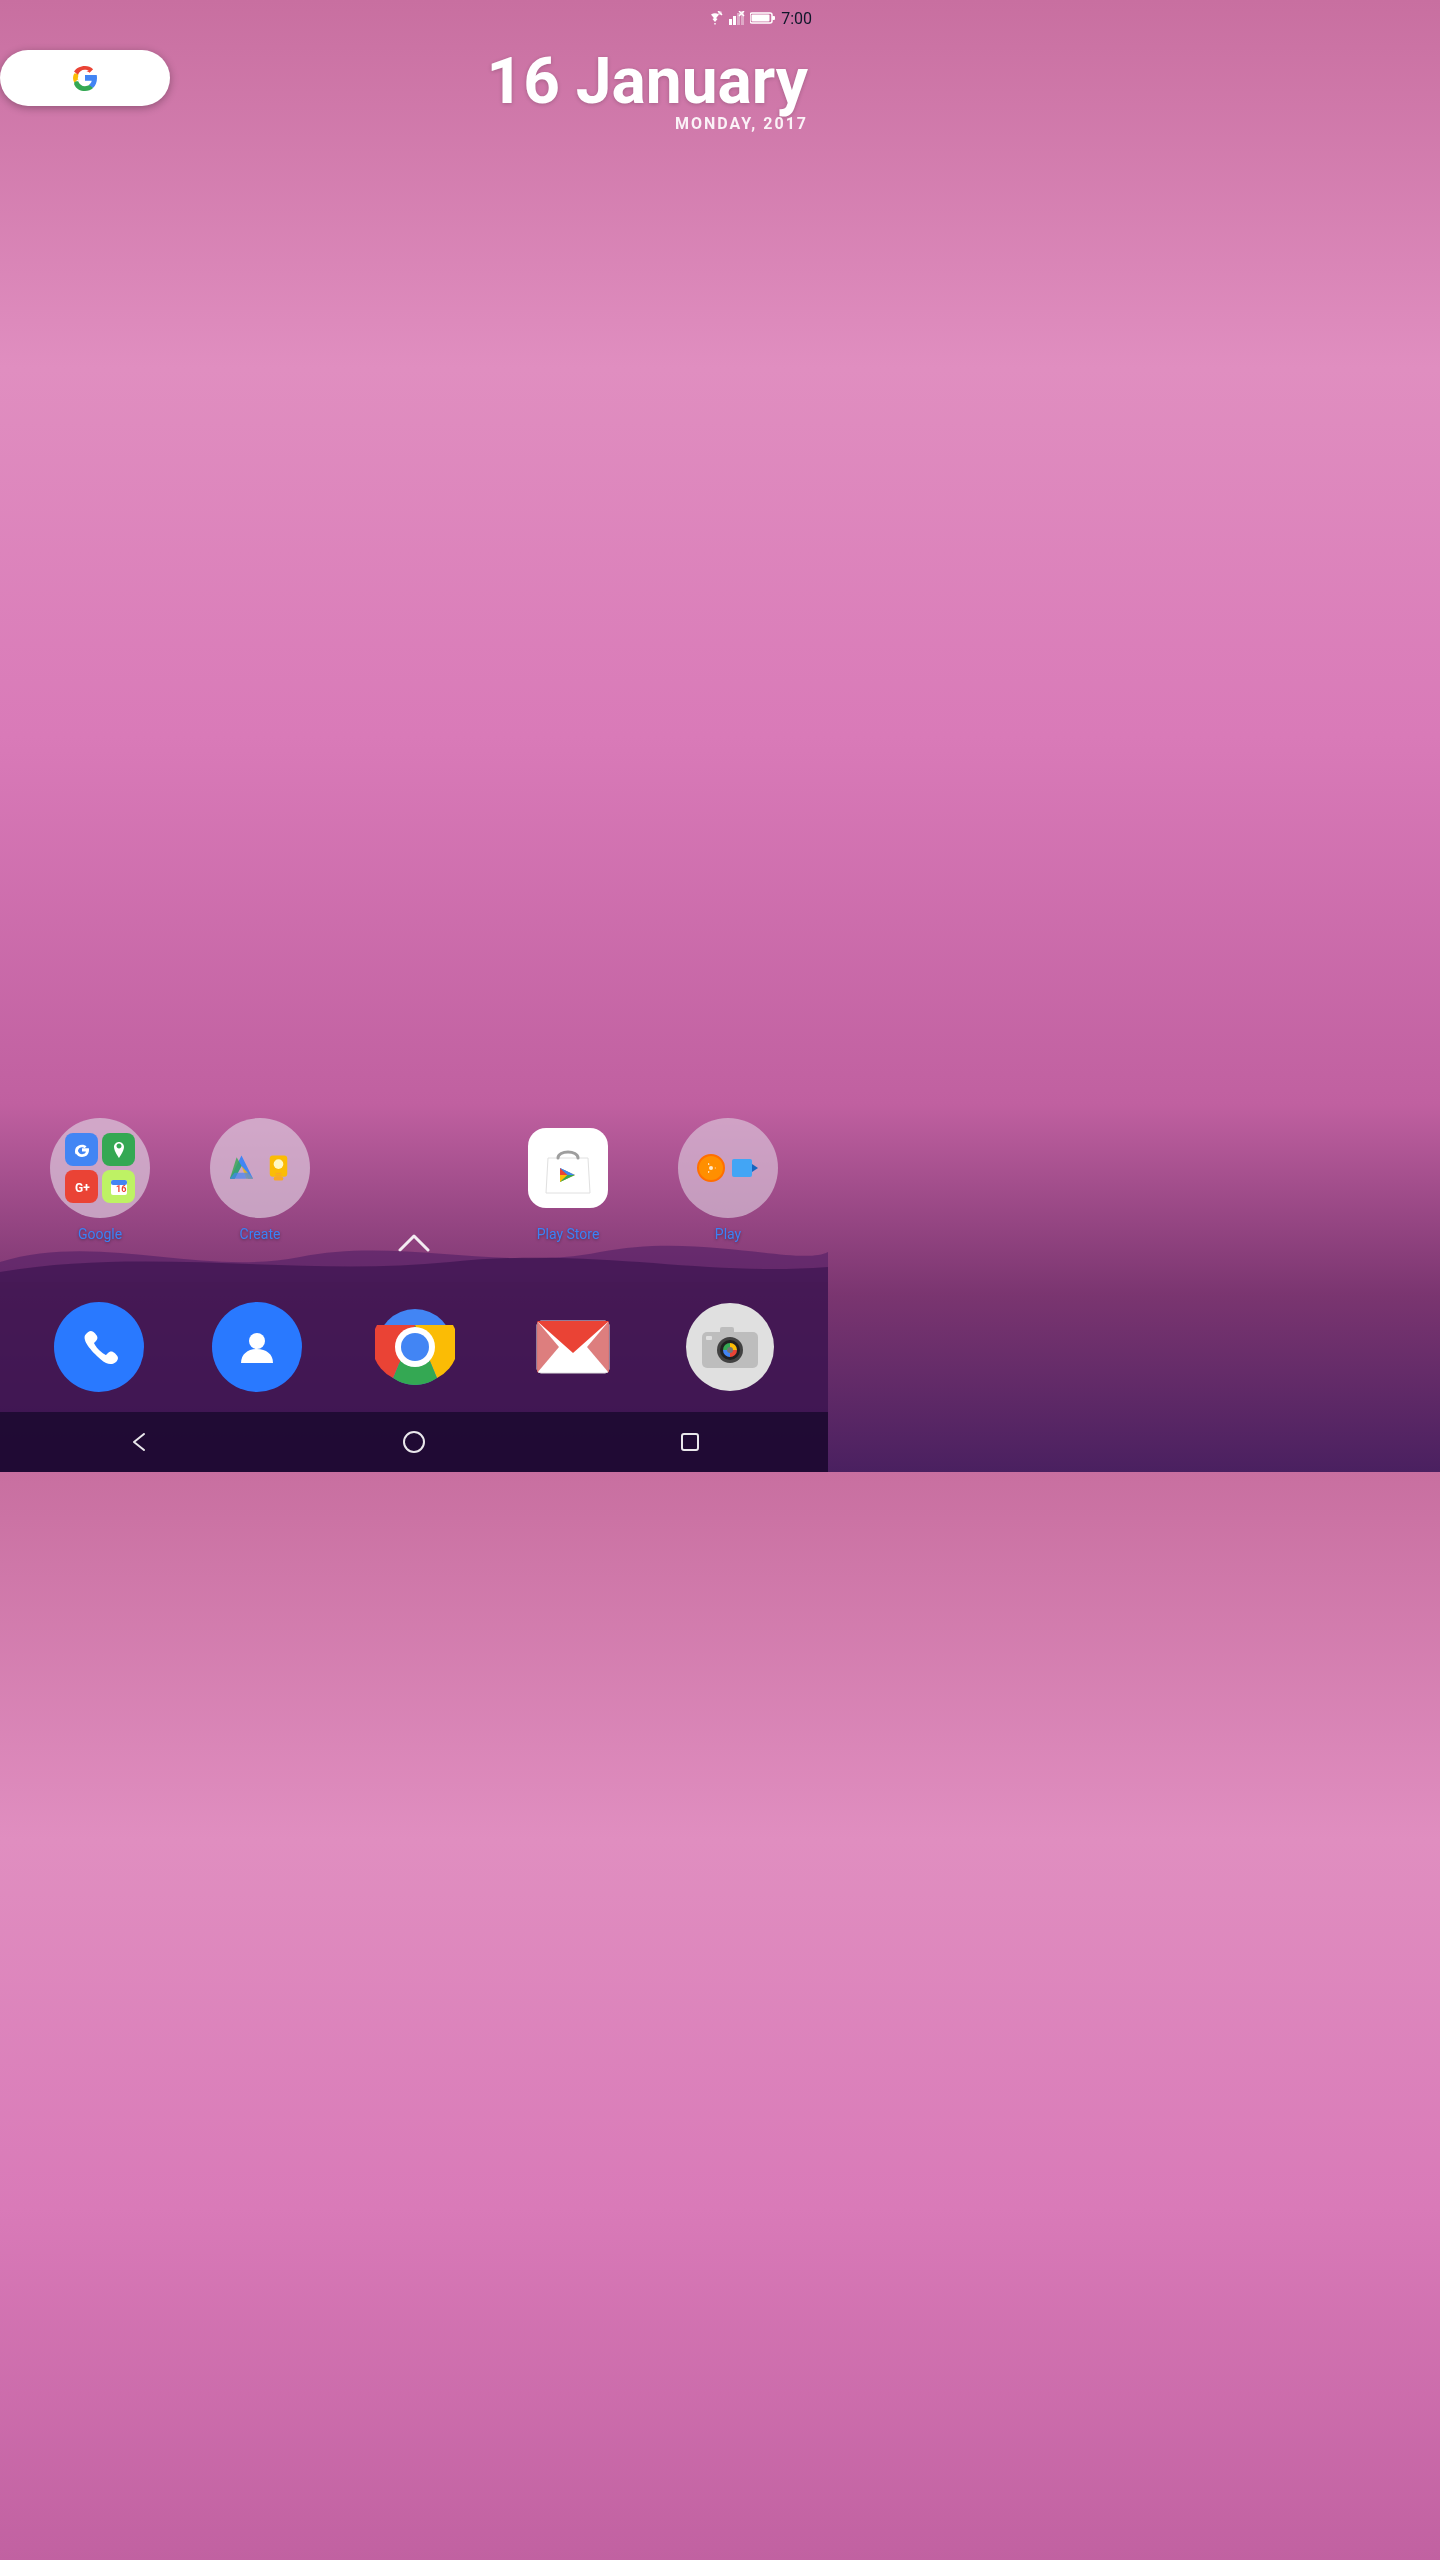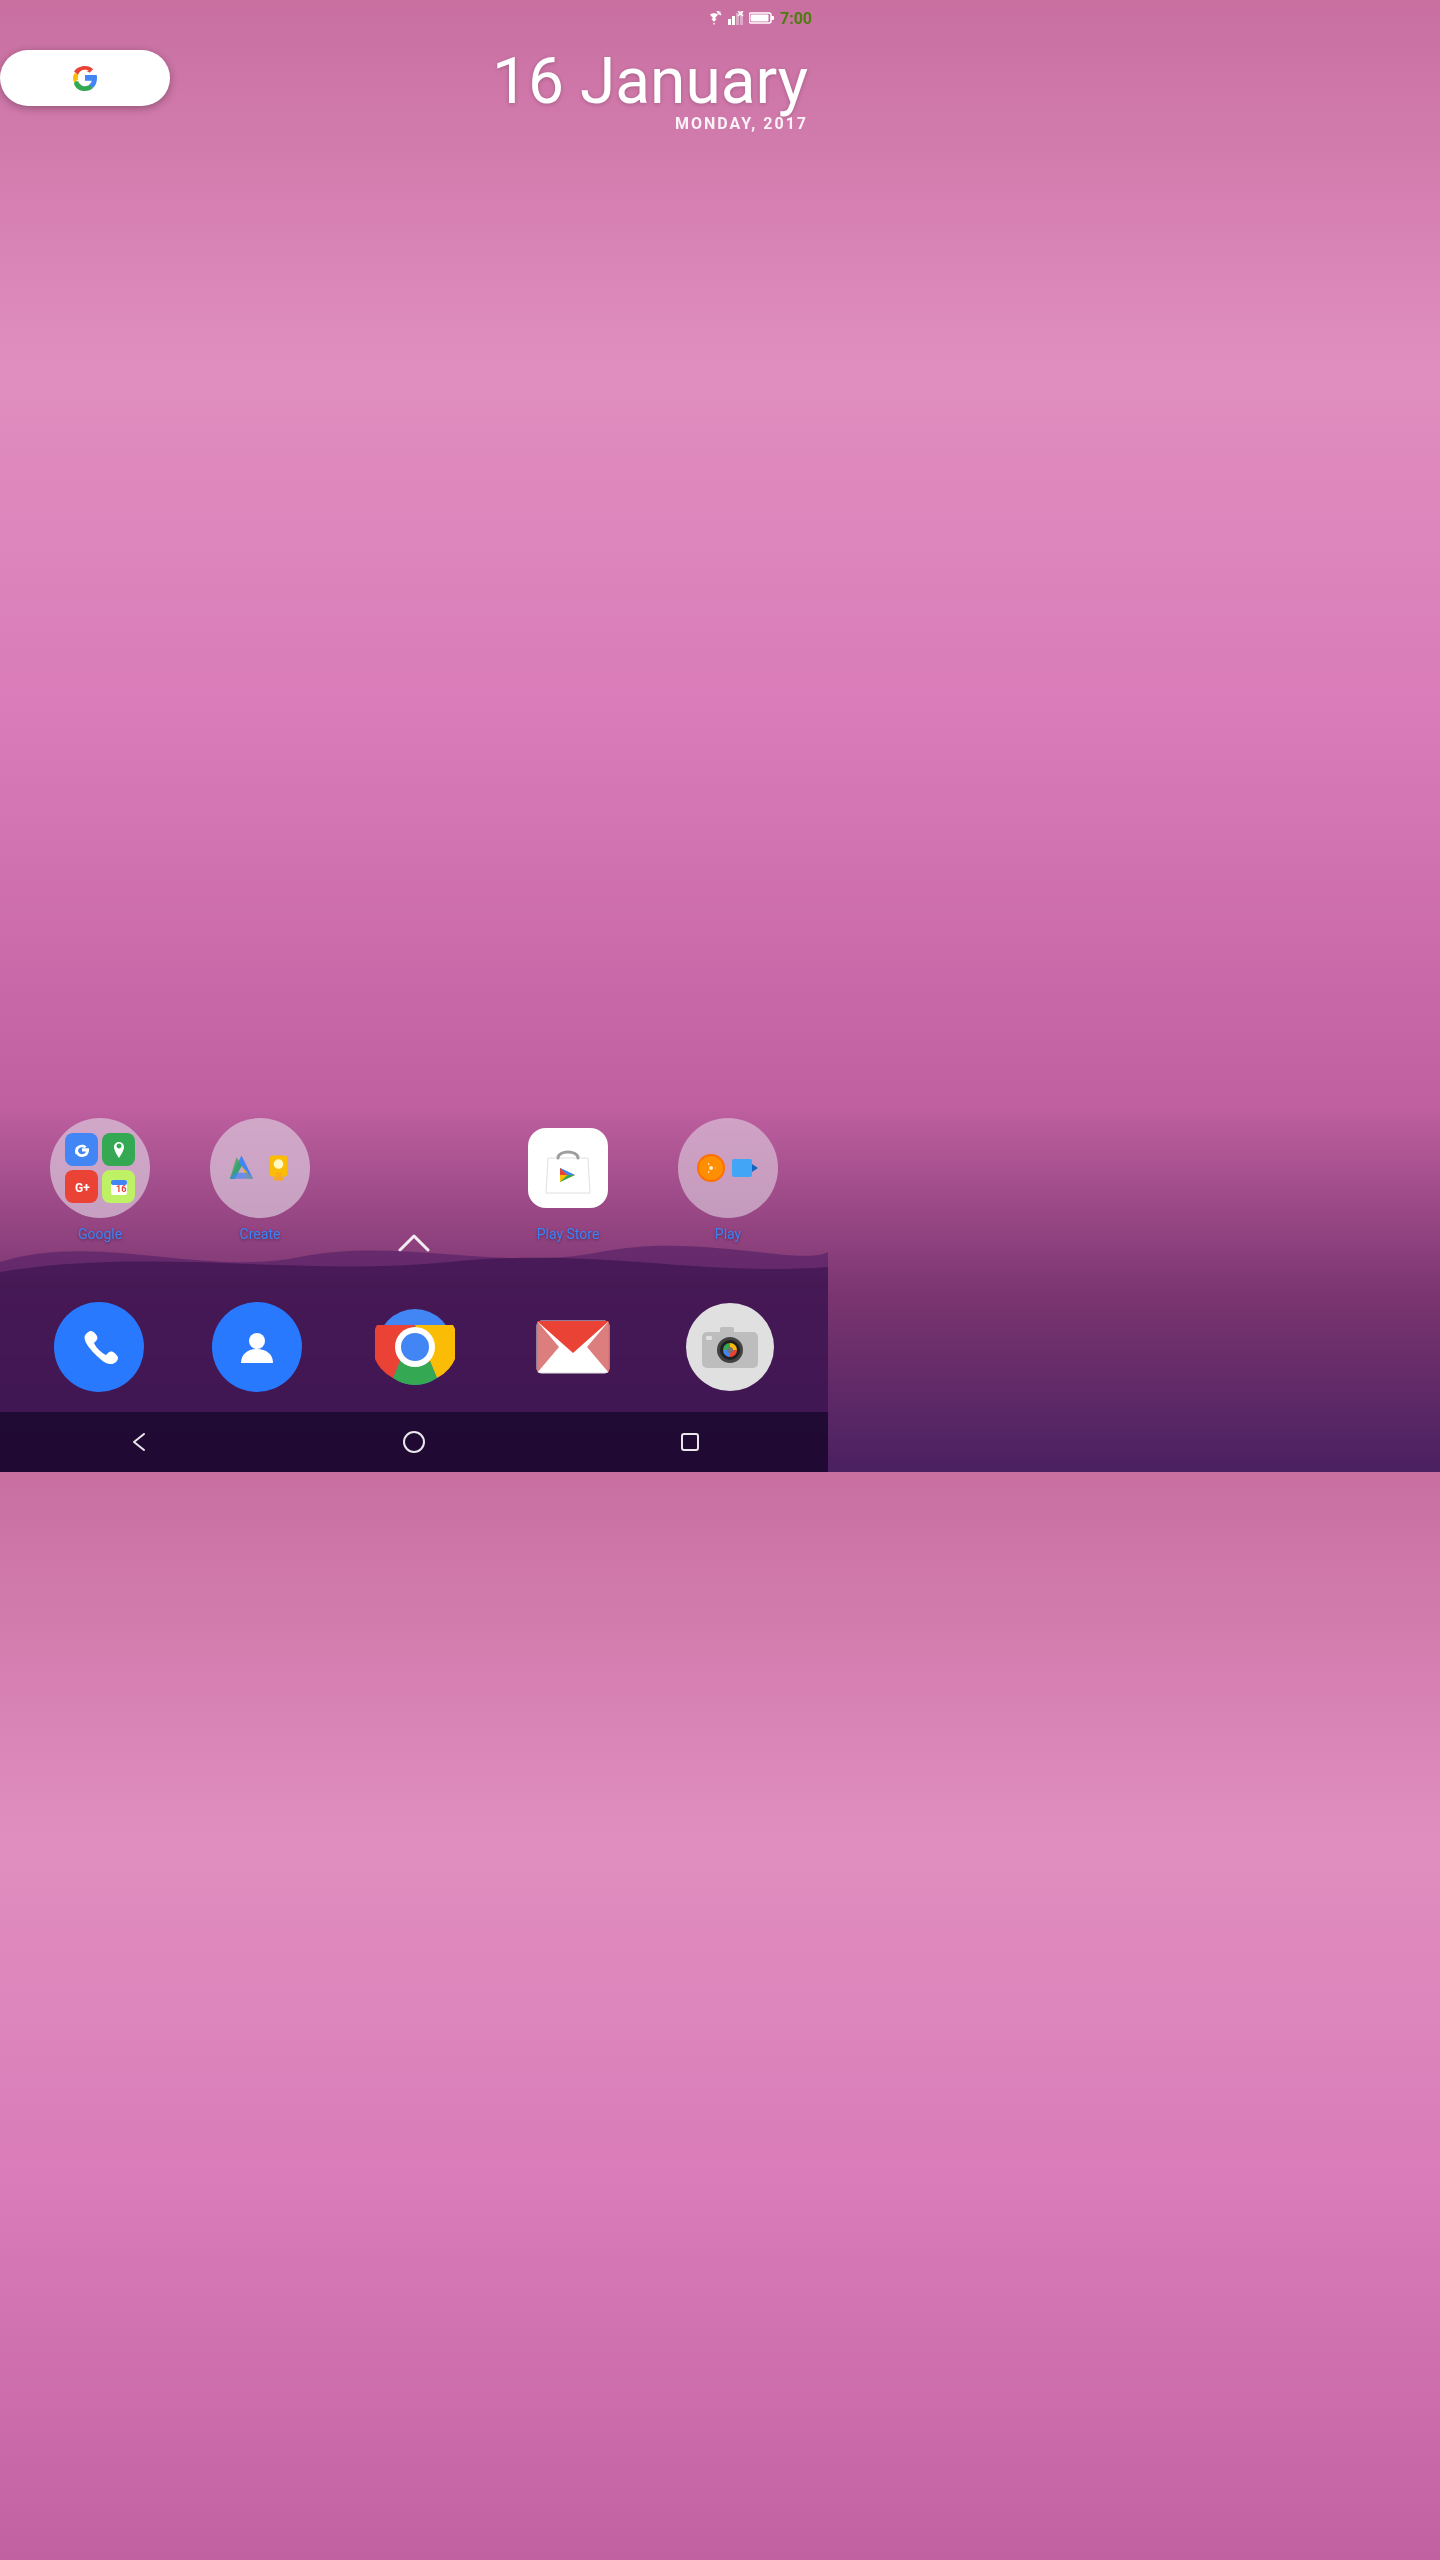--- a/index.html
+++ b/index.html
@@ -32,23 +32,23 @@
       z-index: 100;
     }
 
     .status-icons {
       display: flex;
       align-items: center;
       gap: 5px;
     }
 
     .time-text {
-      color: #4d7c0f;
+      color: #0f172a;
       font-size: 16px;
-      font-weight: 700;
+      font-weight: 400;
     }
 
     
     .google-search-bar {
       position: absolute;
       top: 50px;
       left: 0px;
       width: 170px;
       height: 56px;
       background: white;
@@ -62,21 +62,21 @@
     
     .date-widget {
       position: absolute;
       top: 50px;
       right: 20px;
       text-align: right;
     }
 
     .date-day {
       font-size: 64px;
-      font-weight: 400;
+      font-weight: 700;
       color: white;
       line-height: 1;
       text-shadow: 0 1px 4px rgba(0,0,0,0.2);
     }
 
     .date-sub {
       font-size: 16px;
       color: rgba(255,255,255,0.9);
       letter-spacing: 2px;
       font-weight: 700;

